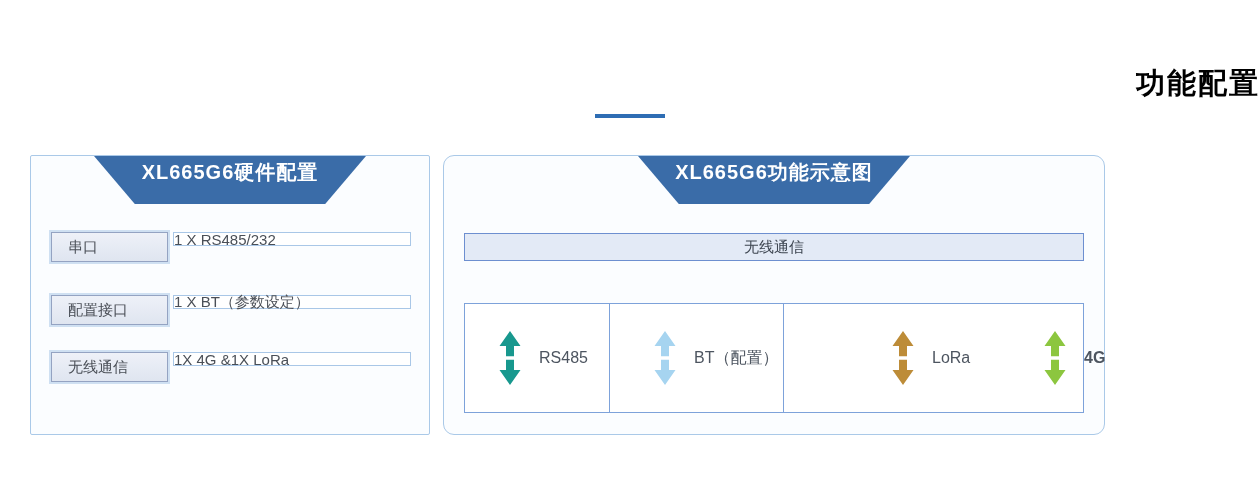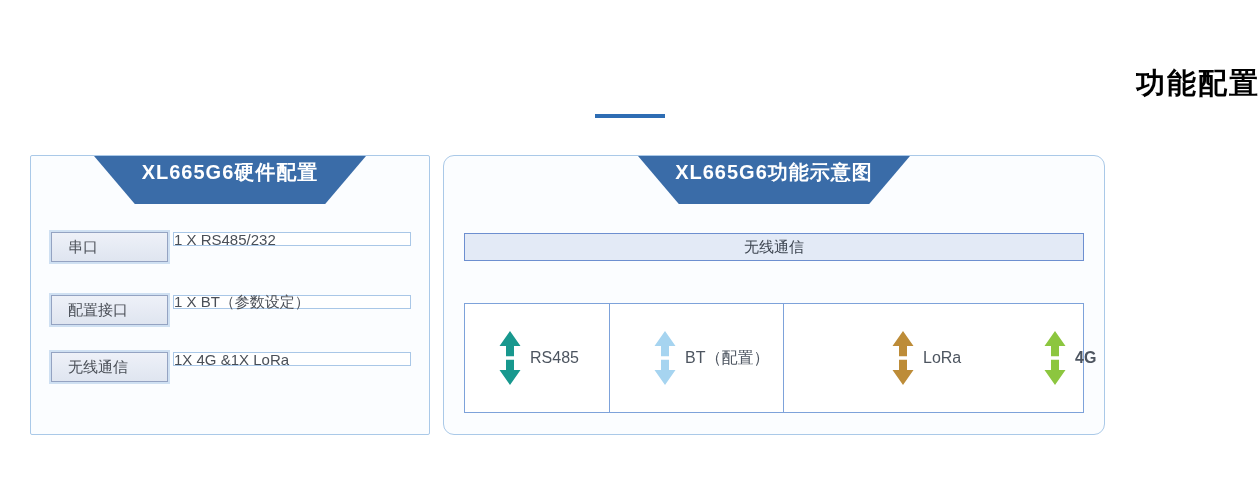--- a/index.html
+++ b/index.html
@@ -87,21 +87,21 @@
     top: 147px; height: 110px;
     background: #ffffff;
     border: 1px solid #7da2da;
     display: flex;
   }
   .fn-cell { height: 100%; display: flex; align-items: center; }
   .fn-cell-1 { width: 145px; border-right: 1px solid #7da2da; padding-left: 34px; }
   .fn-cell-2 { width: 174px; border-right: 1px solid #7da2da; padding-left: 44px; }
   .fn-cell-3 { flex: 1; position: relative; }
 
-  .if-group { display: flex; align-items: center; gap: 9px; }
+  .if-group { display: flex; align-items: center; gap: 18px; }
   .if-group-lora { position: absolute; left: 108px; top: 50%; transform: translateY(-50%); justify-content: flex-end; }
   .if-group-4g   { position: absolute; left: 260px; top: 50%; transform: translateY(-50%); font-weight: bold; }
 
   .if-label { font-size: 16px; color: #4d5560; white-space: nowrap; }
   .arrow-icon { display: inline-block; width: 22px; height: 54px; line-height: 0; }
 </style>
 </head>
 <body>
 
 <div class="page-title">功能配置</div>

